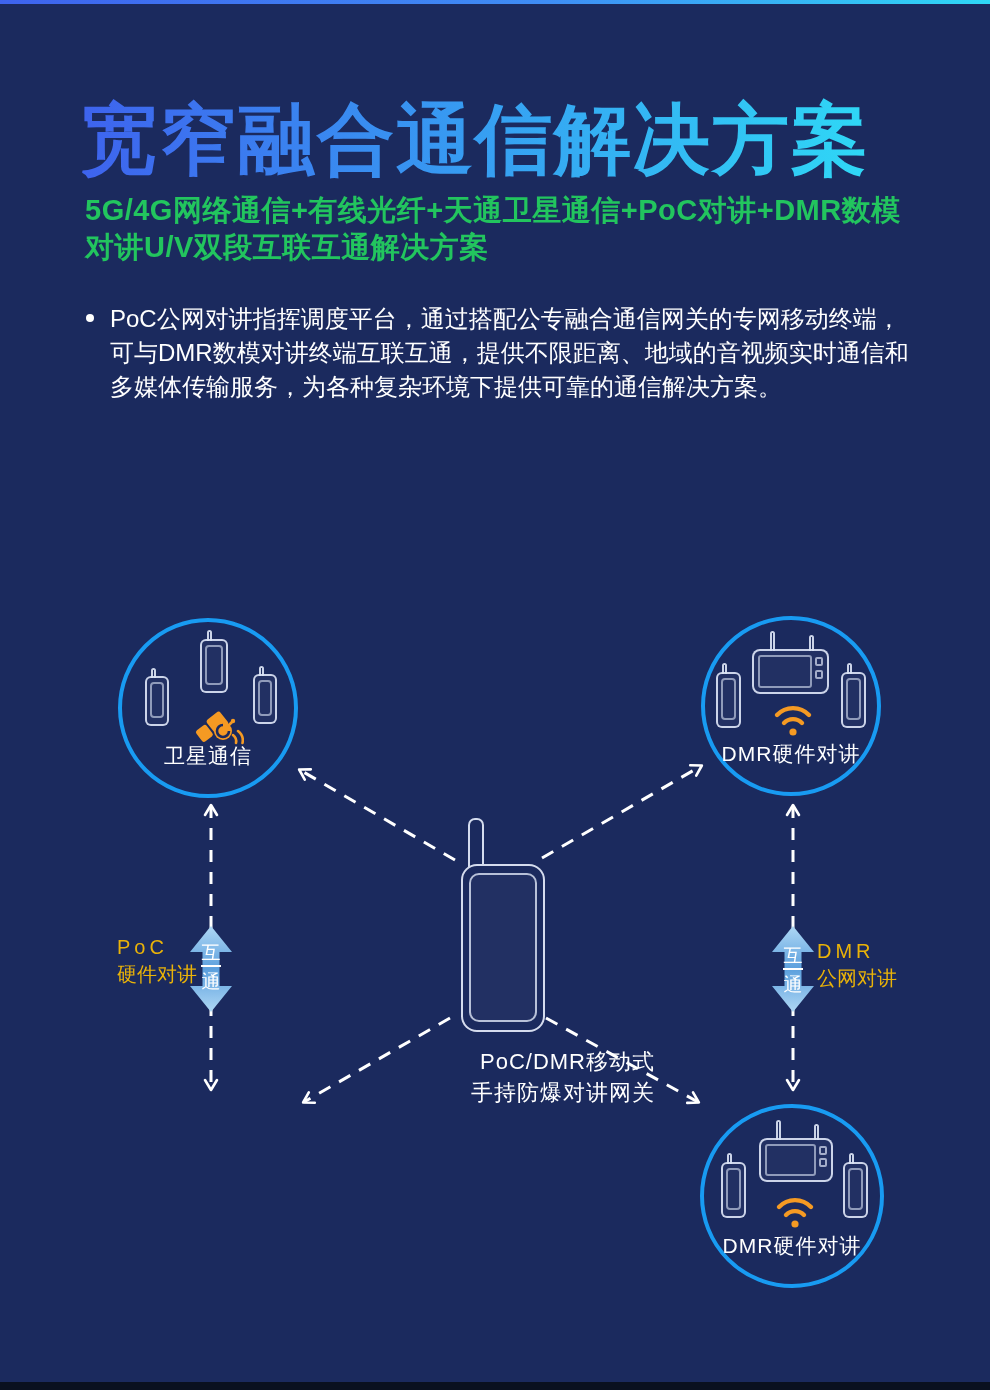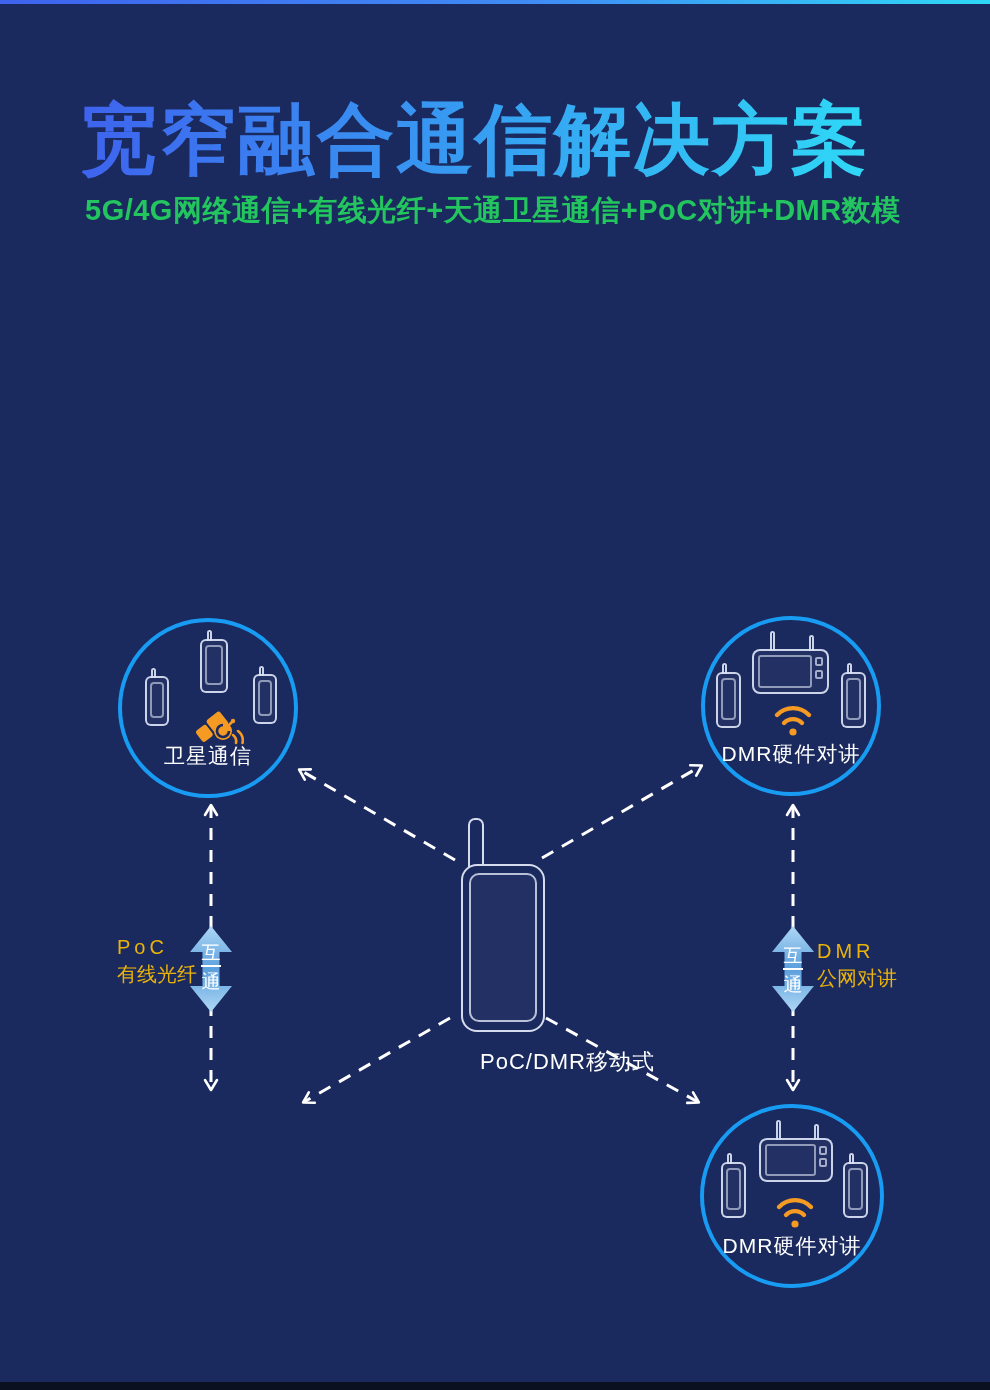--- a/index.html
+++ b/index.html
@@ -80,22 +80,27 @@
       <linearGradient id="titleGrad" x1="0%" y1="0%" x2="100%" y2="0%">
         <stop offset="0%" stop-color="#3E63EE"></stop>
         <stop offset="100%" stop-color="#2FD8F6"></stop>
       </linearGradient>
     </defs>
     <text x="0" y="80" font-size="77" font-weight="900" letter-spacing="2" fill="url(#titleGrad)" font-family="&quot;Liberation Sans&quot;,&quot;DejaVu Sans&quot;,sans-serif">宽窄融合通信解决方案</text>
   </svg>
 
   <div class="subtitle">
     <div>5G/4G网络通信+有线光纤+天通卫星通信+PoC对讲+DMR数模</div>
-  </div>
-
+    <div>对讲U/V双段互联互通解决方案</div>
+  </div>
+
+  <div class="bullet-row">
+    <div class="bullet-dot"></div>
+    <div class="bullet-text">PoC公网对讲指挥调度平台，通过搭配公专融合通信网关的专网移动终端，可与DMR数模对讲终端互联互通，提供不限距离、地域的音视频实时通信和多媒体传输服务，为各种复杂环境下提供可靠的通信解决方案。</div>
+  </div>
 
   <svg class="overlay-svg" width="990" height="800">
     <defs>
       <marker id="arw" viewBox="0 0 16 16" markerWidth="16" markerHeight="16" refX="12" refY="8" orient="auto-start-reverse" markerUnits="userSpaceOnUse">
         <path d="M3,2 L13,8 L3,14" fill="none" stroke="#ffffff" stroke-width="2.6" stroke-linecap="round" stroke-linejoin="round"></path>
       </marker>
       <linearGradient id="dblArrow" x1="0" y1="0" x2="0" y2="1">
         <stop offset="0%" stop-color="#AFD8F5"></stop>
         <stop offset="50%" stop-color="#5B9FDD"></stop>
         <stop offset="100%" stop-color="#AFD8F5"></stop>
@@ -192,25 +197,26 @@
     </svg>
     <div class="node-label">DMR硬件对讲</div>
   </div>
 
   <div class="gw-ant"></div>
   <div class="gw-body">
     <div class="gw-scr"></div>
   </div>
   <div class="gw-label">
     <div>PoC/DMR移动式</div>
+    <div>手持防爆对讲网关</div>
   </div>
 
   <div class="link-label link-left">
     <span class="ls">PoC</span>
-    <span>有线光纤</span>
+    <span>硬件对讲</span>
   </div>
   <div class="badge badge-left">
     <span class="u">互</span>
     <span>通</span>
   </div>
 
   <div class="link-label link-right">
     <span class="ls">DMR</span>
     <span>公网对讲</span>
   </div>

